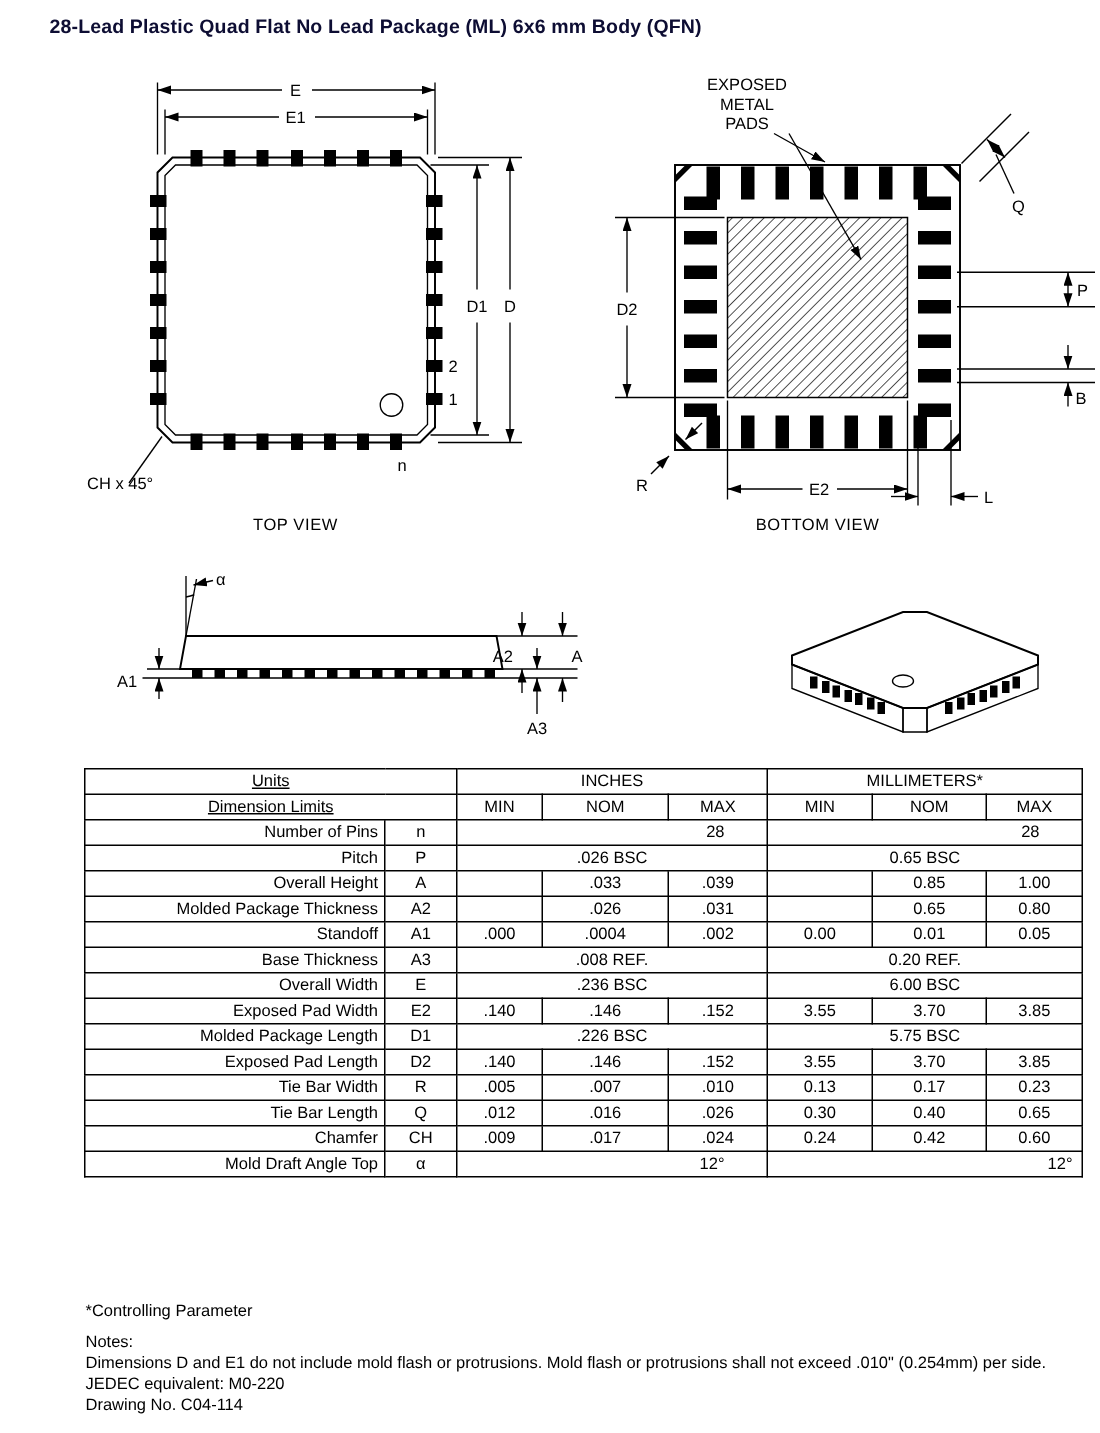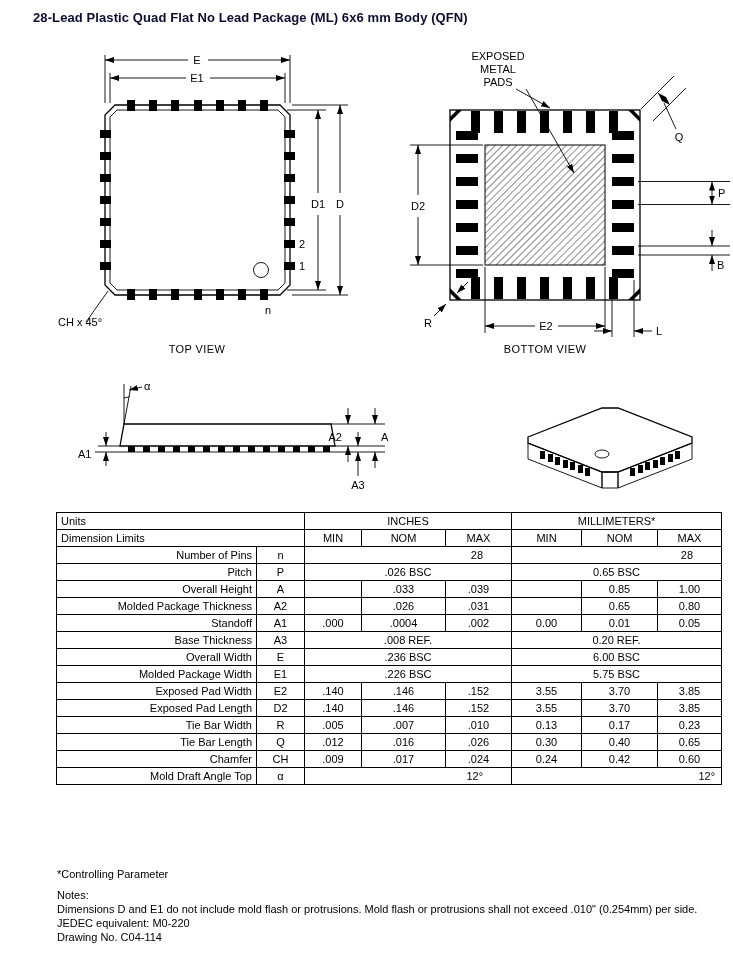--- a/index.html
+++ b/index.html
@@ -32,21 +32,21 @@
   }
   .dims td {
     border: 1px solid #000; padding: 2px 4px; line-height: 12px;
     white-space: nowrap; overflow: hidden;
   }
   .c-name { text-align: right; padding-left: 5px; }
   .c-sym  { text-align: center; }
   .c-val  { text-align: center; }
   .c-span.right      { text-align: right; padding-right: 28px; }
   .c-span.right-edge { text-align: right; padding-right: 6px; }
-  .h-right  { text-align: left; padding-right: 8px; }
+  .h-right  { text-align: center; padding-right: 8px; text-decoration: underline; }
   .h-center { text-align: center; }
 
   .notes { position: absolute; left: 37px; top: 868px; width: 692px; font-size: 11px; line-height: 13px; }
   .notes .n-line { margin: 0 0 1px 0; }
   .notes .n-gap  { margin-bottom: 8px; }
 </style>
 </head>
 <body>
 
 <div class="page">
@@ -397,36 +397,36 @@
           <td colspan="3" class="c-val c-span">.008 REF.</td>
           <td colspan="3" class="c-val c-span">0.20 REF.</td>
         </tr>
         <tr>
           <td class="c-name">Overall Width</td>
           <td class="c-sym">E</td>
           <td colspan="3" class="c-val c-span">.236 BSC</td>
           <td colspan="3" class="c-val c-span">6.00 BSC</td>
         </tr>
         <tr>
-          <td class="c-name">Molded Package Width</td>
-          <td class="c-sym">E1</td>
-          <td colspan="3" class="c-val c-span">.226 BSC</td>
-          <td colspan="3" class="c-val c-span">5.75 BSC</td>
-        </tr>
-        <tr>
           <td class="c-name">Exposed Pad Width</td>
           <td class="c-sym">E2</td>
           <td class="c-val">.140</td>
           <td class="c-val">.146</td>
           <td class="c-val">.152</td>
           <td class="c-val">3.55</td>
           <td class="c-val">3.70</td>
           <td class="c-val">3.85</td>
         </tr>
         <tr>
+          <td class="c-name">Molded Package Length</td>
+          <td class="c-sym">D1</td>
+          <td colspan="3" class="c-val c-span">.226 BSC</td>
+          <td colspan="3" class="c-val c-span">5.75 BSC</td>
+        </tr>
+        <tr>
           <td class="c-name">Exposed Pad Length</td>
           <td class="c-sym">D2</td>
           <td class="c-val">.140</td>
           <td class="c-val">.146</td>
           <td class="c-val">.152</td>
           <td class="c-val">3.55</td>
           <td class="c-val">3.70</td>
           <td class="c-val">3.85</td>
         </tr>
         <tr>

